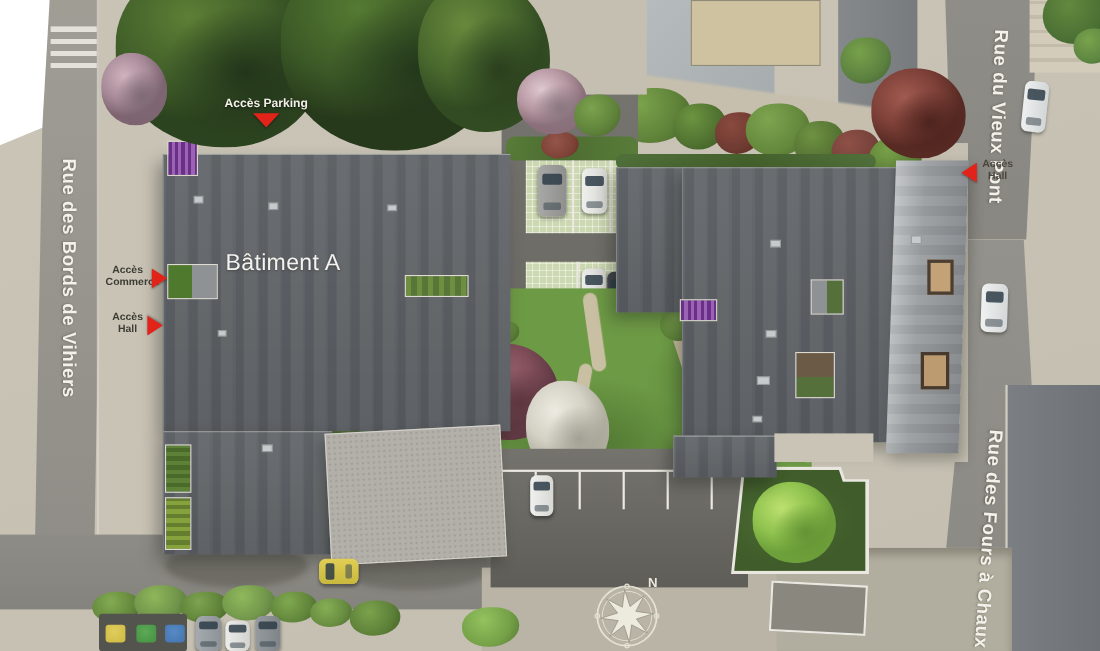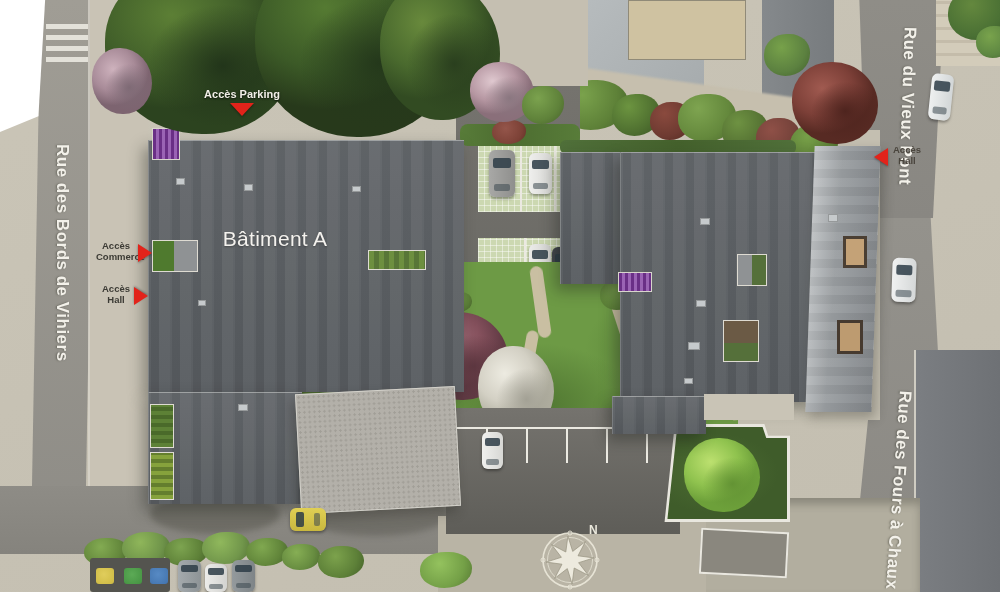--- a/index.html
+++ b/index.html
@@ -44,21 +44,21 @@
   .car-h::after{right:16%;top:20%;width:18%;height:60%;left:auto;bottom:auto;}
   .arrow-down{width:0;height:0;border-left:12px solid transparent;border-right:12px solid transparent;border-top:13px solid #e2231a;filter:drop-shadow(0 1px 1px rgba(0,0,0,.4));}
   .arrow-right{width:0;height:0;border-top:9px solid transparent;border-bottom:9px solid transparent;border-left:14px solid #e2231a;filter:drop-shadow(0 1px 1px rgba(0,0,0,.35));}
   .arrow-left{width:0;height:0;border-top:9px solid transparent;border-bottom:9px solid transparent;border-right:14px solid #e2231a;filter:drop-shadow(0 1px 1px rgba(0,0,0,.35));}
   .street-label{
     color:#f3f1ea;font-size:17px;font-weight:600;letter-spacing:.5px;
     text-shadow:0 1px 2px rgba(60,60,50,.55);white-space:nowrap;text-align:center;
   }
   .bld-label{
     color:#f4f2ee;font-size:21px;font-weight:400;letter-spacing:.3px;
-    text-shadow:0 1px 2px rgba(40,40,40,.5);white-space:nowrap;text-align:center;
+    text-shadow:0 1px 2px rgba(40,40,40,.5);white-space:nowrap;
   }
   .acc-small{font-size:9.5px;line-height:1.15;color:#3c3b35;font-weight:700;text-align:center;}
   .white-line{background:#ebe9e1;}
   .stall{width:2px;height:34px;background:#eceae2;}
   .skylight{background:#c6cacc;border:1px solid rgba(40,40,40,.3);}
   .pergola{background:repeating-linear-gradient(90deg,#6a2f86 0 3px,#9a63b4 3px 6px);border:1px solid #d8d5cc;}
   .frame{border:1px solid #dedbd2;}
 </style>
 </head>
 <body>

